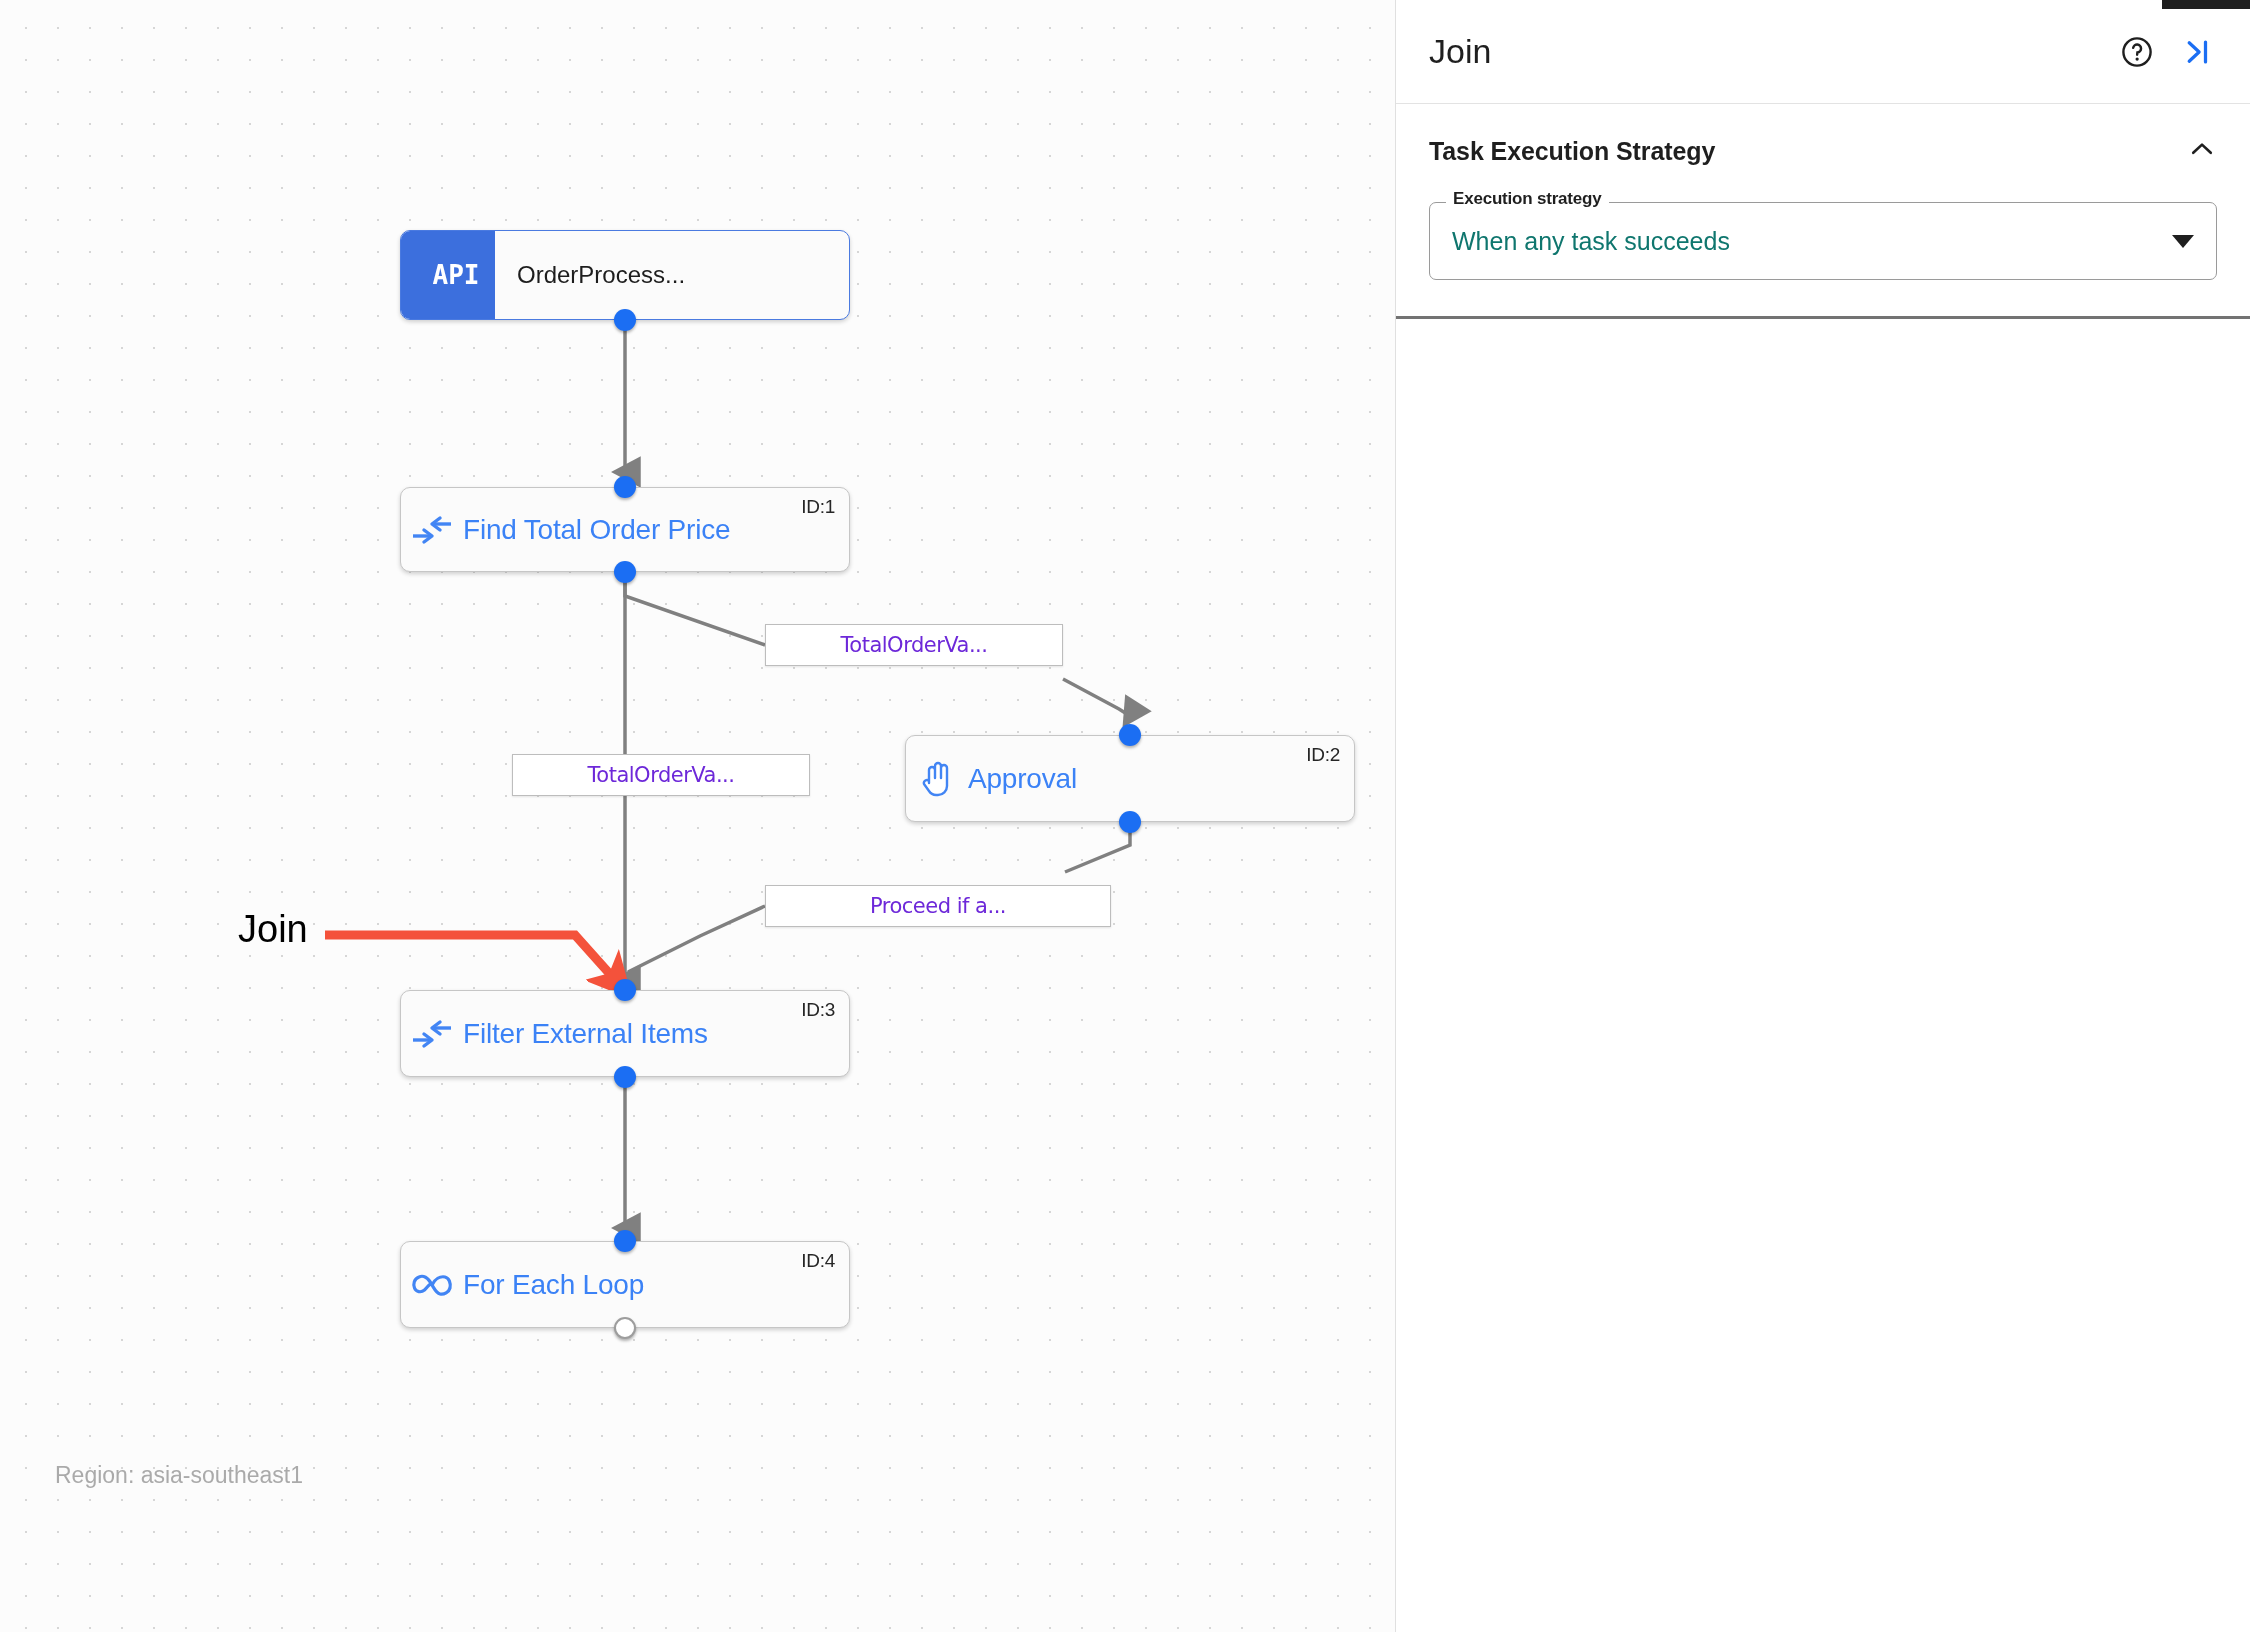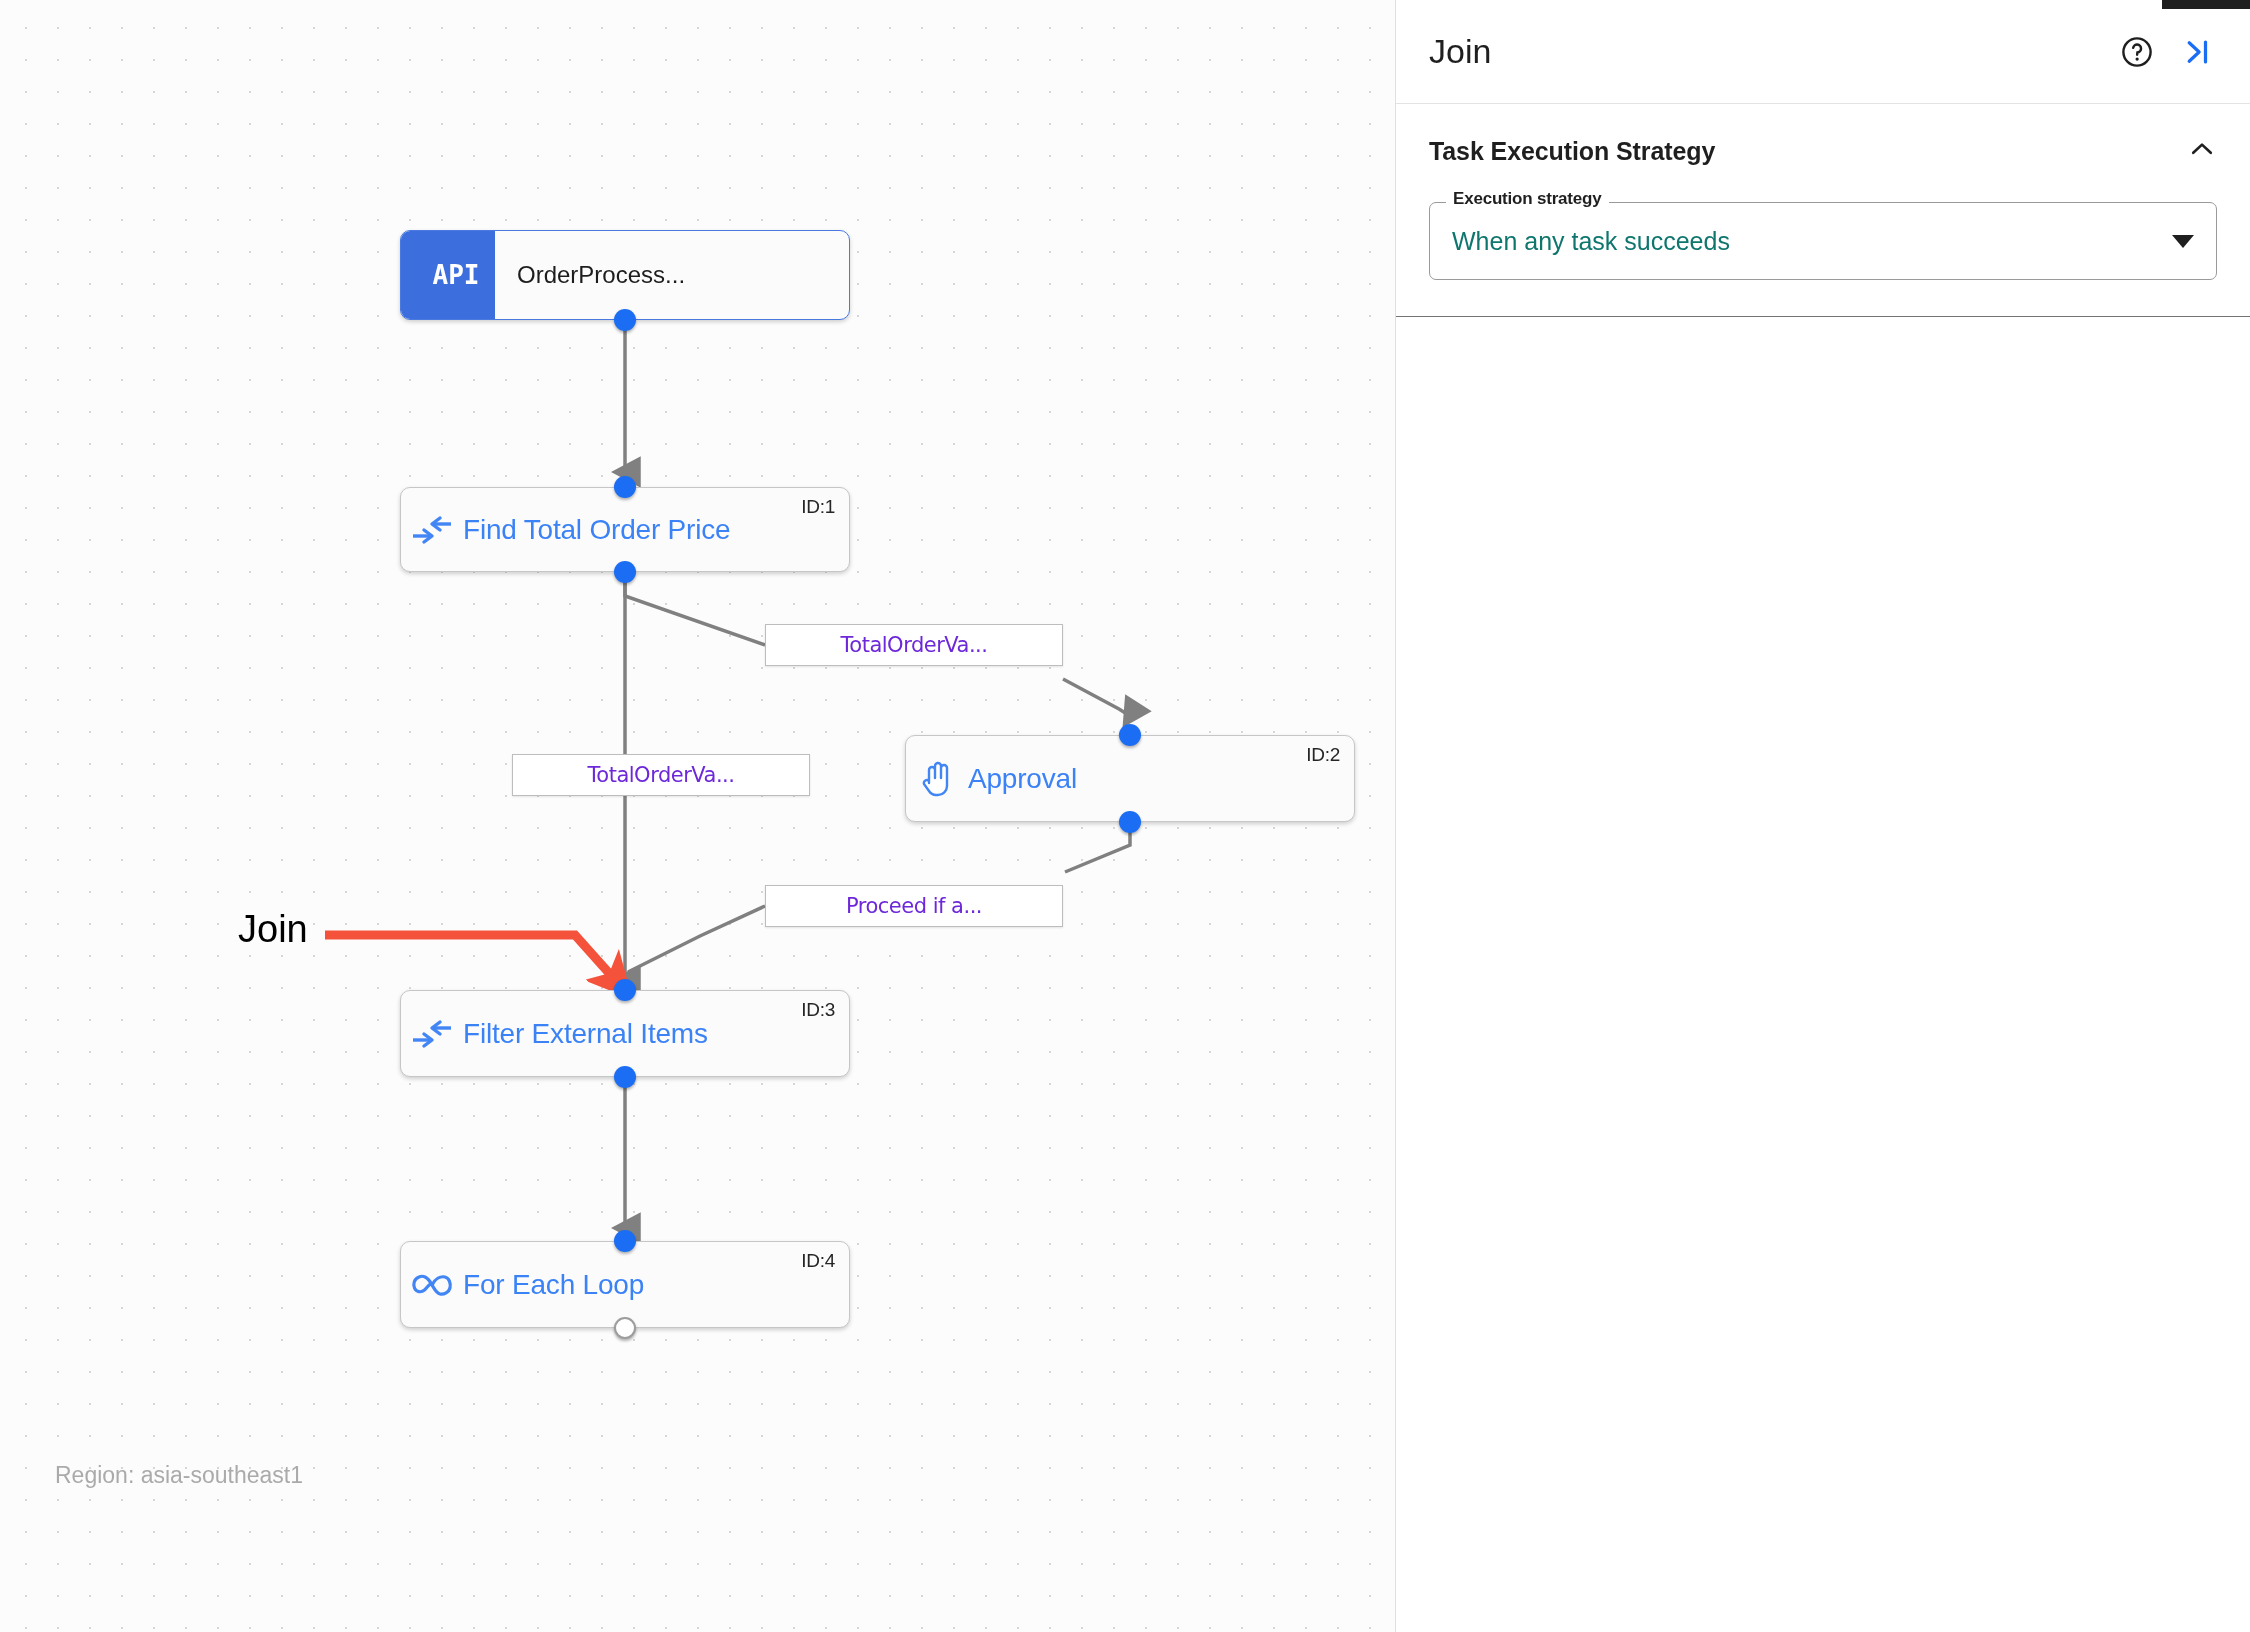--- a/index.html
+++ b/index.html
@@ -198,21 +198,21 @@
   .header-icon-btn {
     width: 46px;
     height: 46px;
     display: flex;
     align-items: center;
     justify-content: center;
     cursor: pointer;
   }
   .section {
     padding: 30px 33px 36px 33px;
-    border-bottom: 1px solid #737373;
+    border-bottom: 3px solid #737373;
   }
   .section-head {
     display: flex;
     align-items: center;
     justify-content: space-between;
     margin-bottom: 34px;
     cursor: pointer;
   }
   .section-title {
     font-size: 25px;
@@ -343,21 +343,21 @@
         </svg>
       </div>
       <div class="node-label">For Each Loop</div>
       <div class="node-id">ID:4</div>
     </div>
     <div class="port" style="left:625px; top:1241px;"></div>
     <div class="port hollow" style="left:625px; top:1328px;"></div>
 
     <div class="edge-label" style="left:765px; top:624px; width:298px;">TotalOrderVa...</div>
     <div class="edge-label" style="left:512px; top:754px; width:298px;">TotalOrderVa...</div>
-    <div class="edge-label" style="left:765px; top:885px; width:298px;">Proceed if a...</div>
+    <div class="edge-label" style="left:765px; top:885px; width:346px;">Proceed if a...</div>
 
     <div id="region-tag">Region: asia-southeast1</div>
 
   </div>
 
   <div id="panel">
     <div id="panel-topstrip"></div>
 
     <div id="panel-header">
       <div id="panel-title">Join</div>

